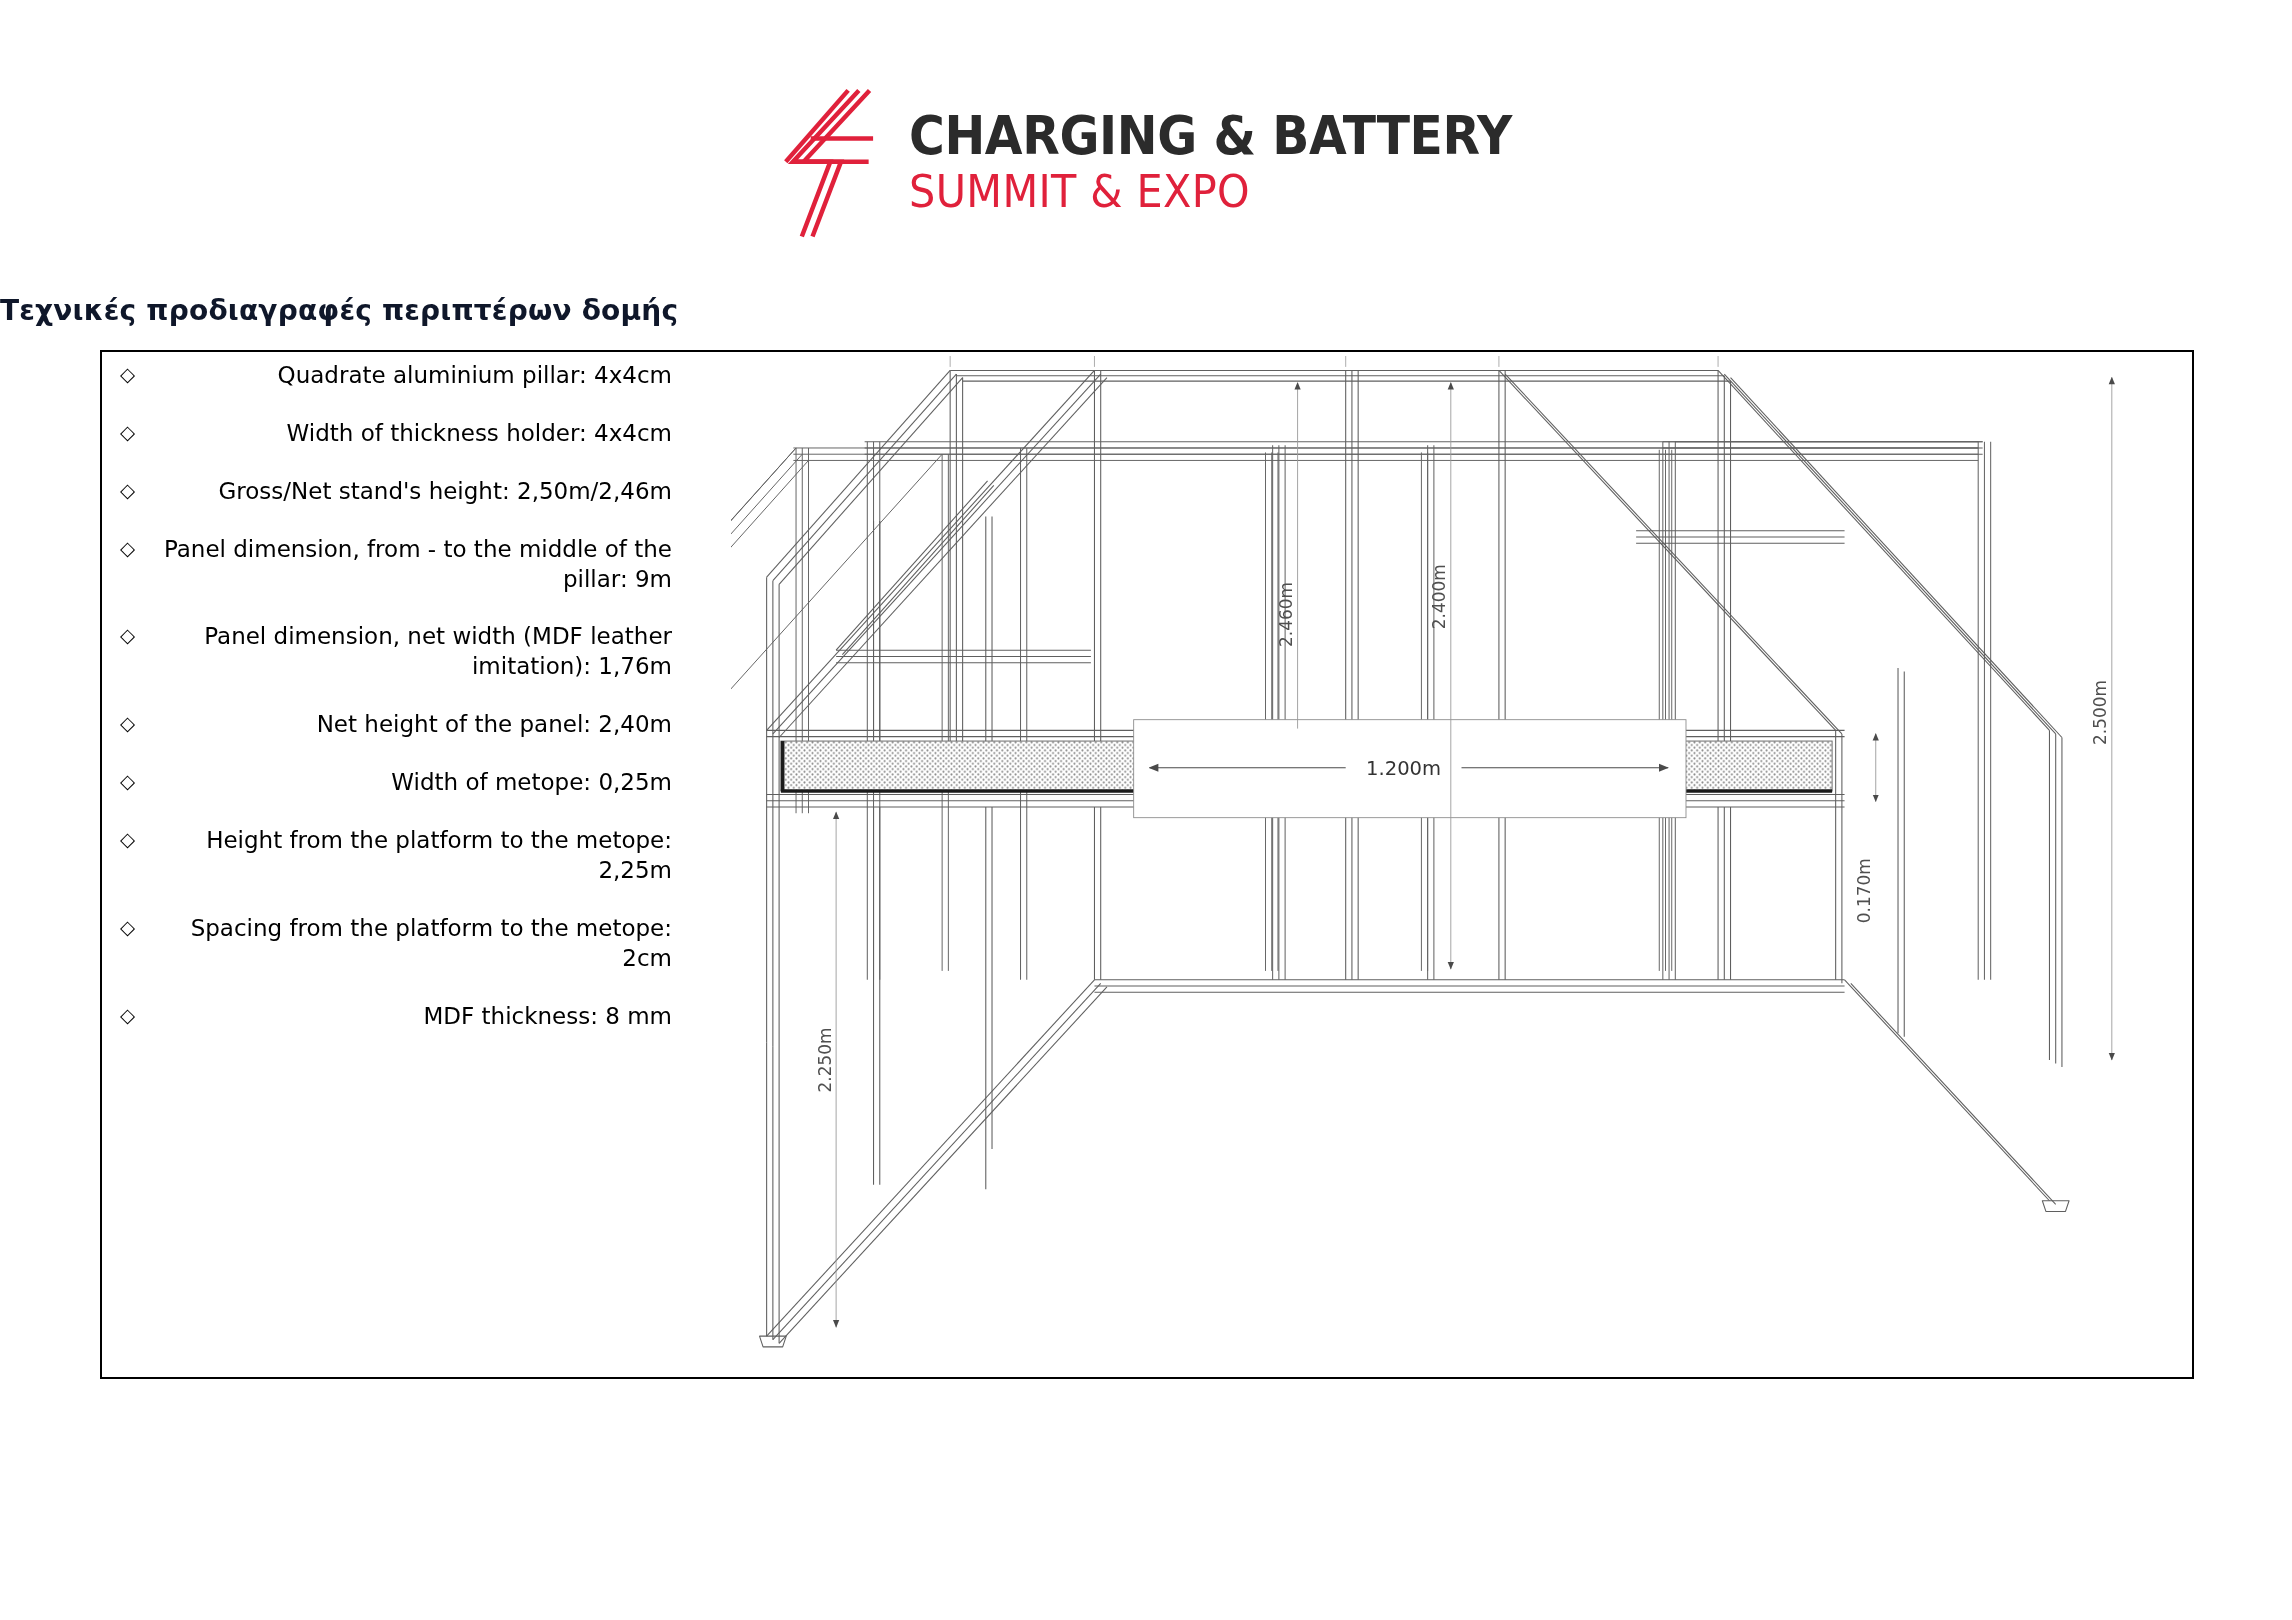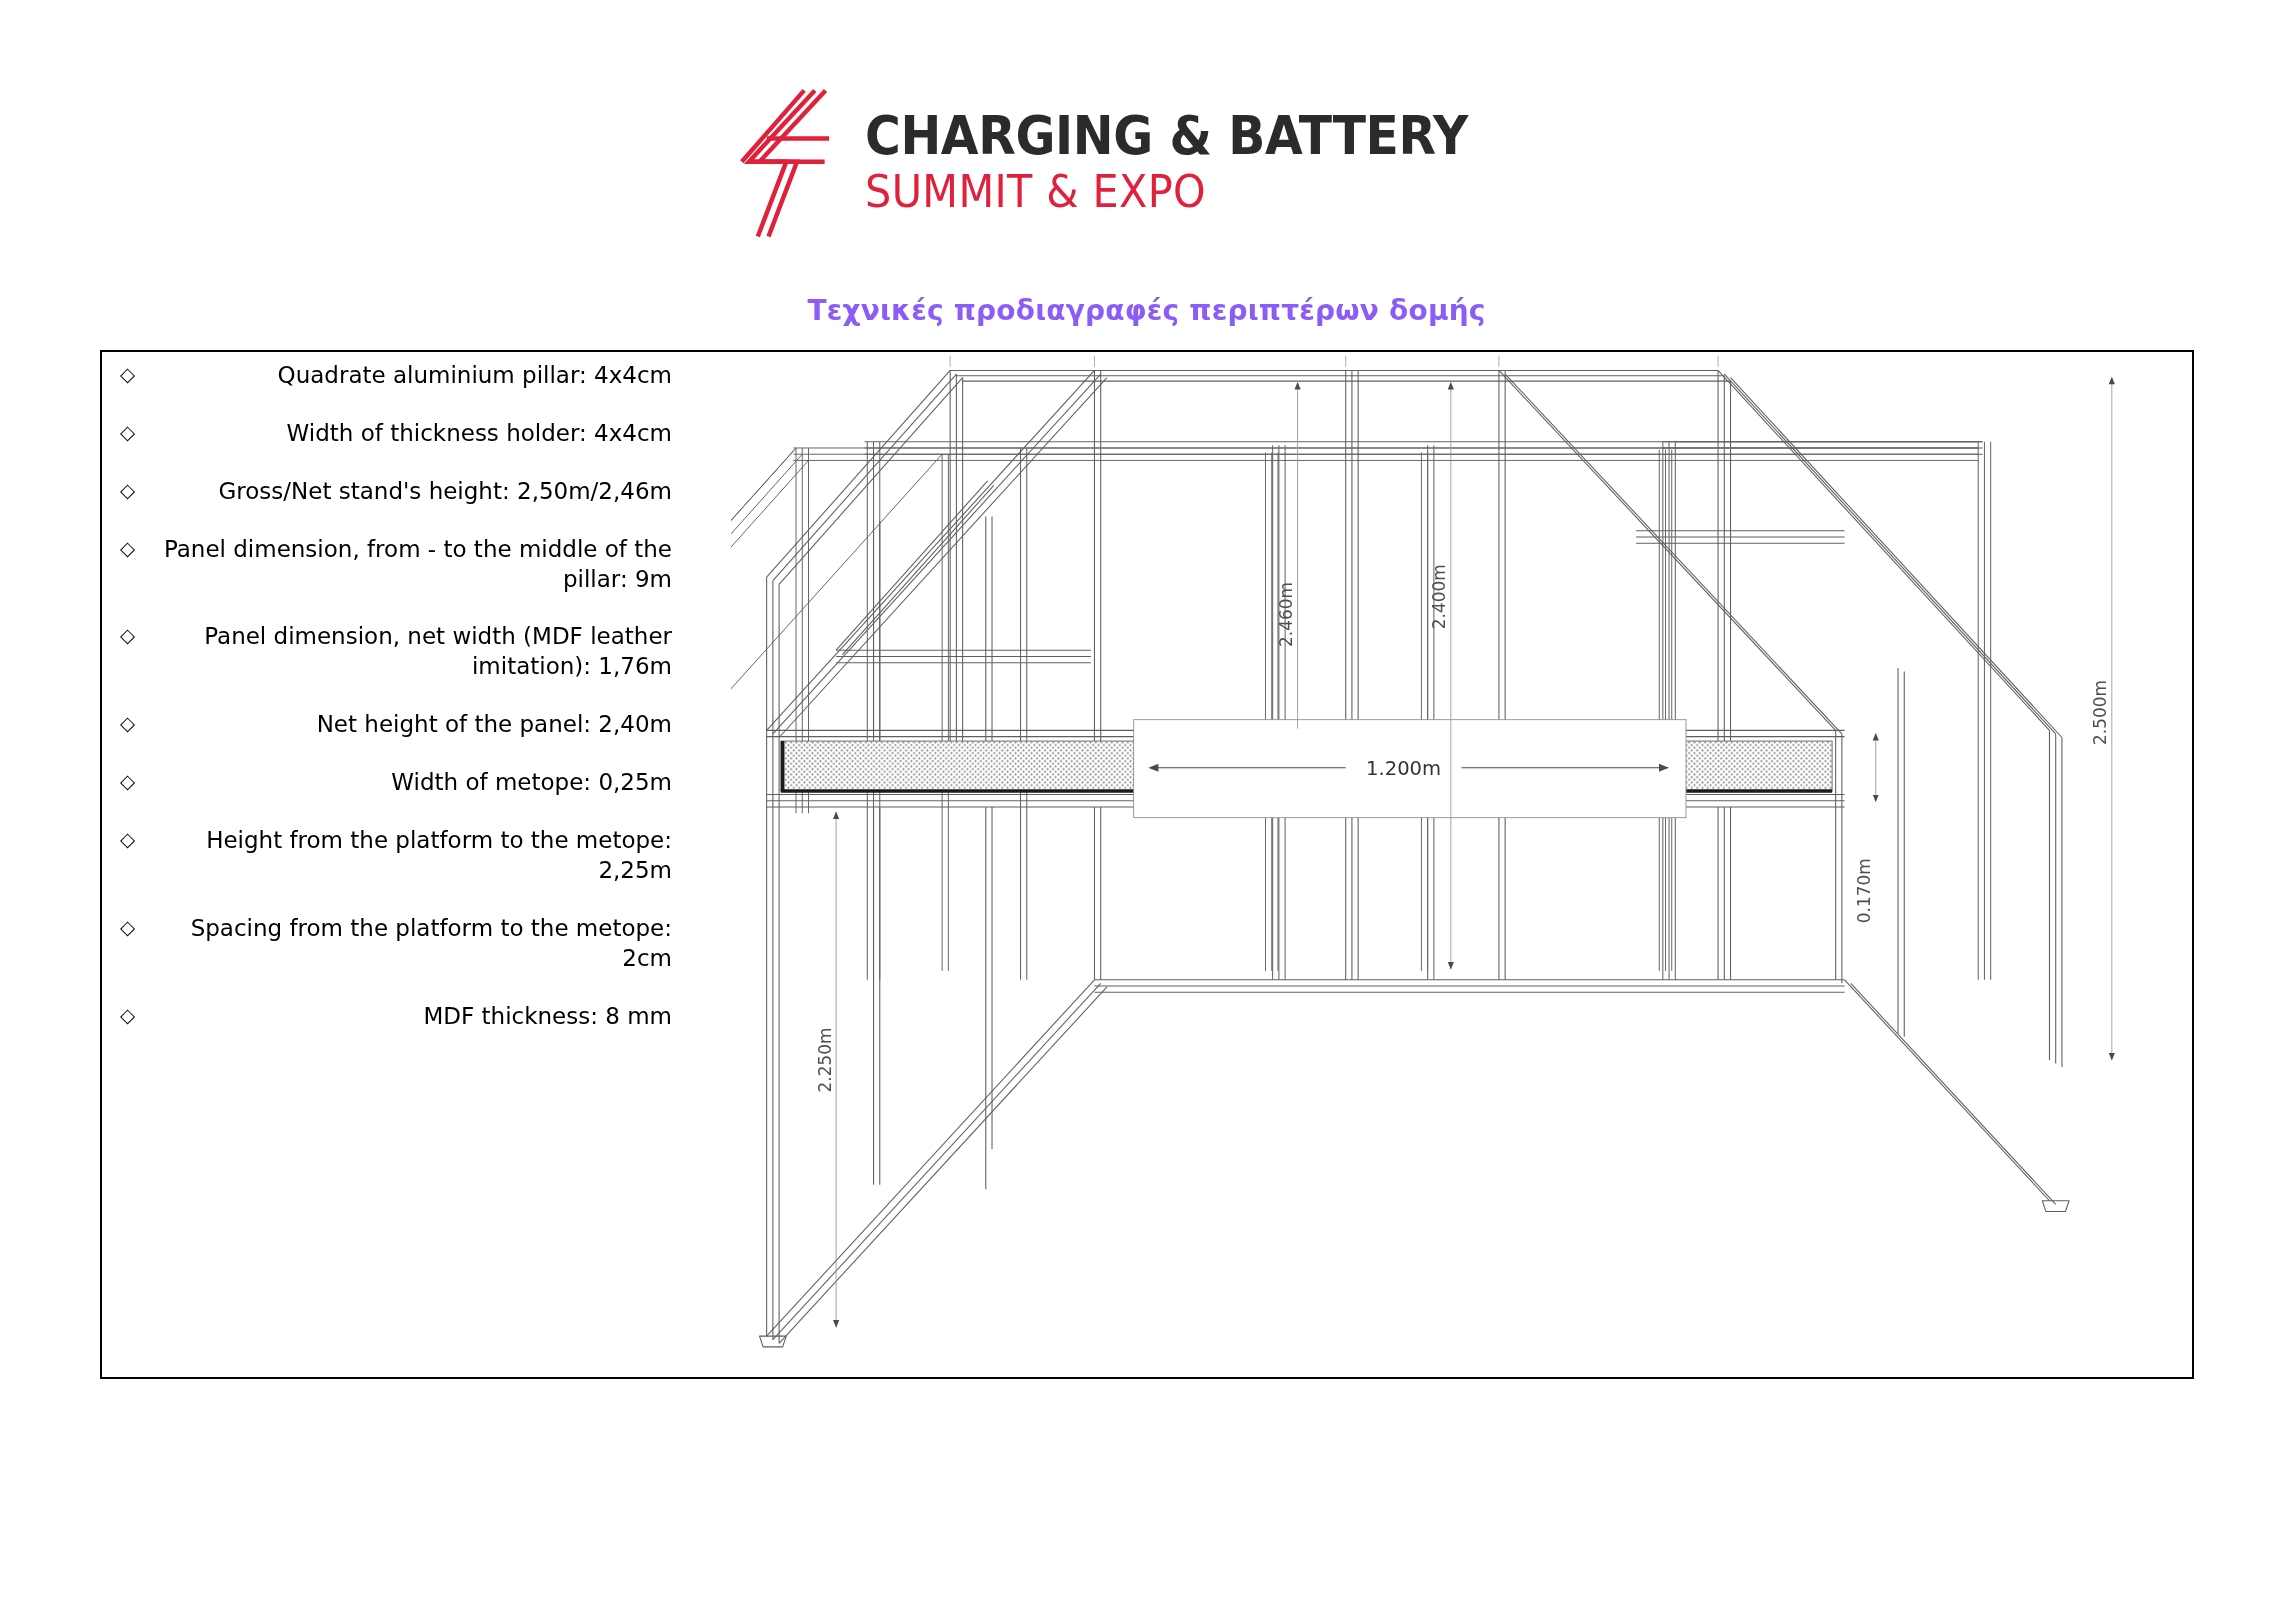--- a/index.html
+++ b/index.html
@@ -6,44 +6,44 @@
   html, body {
     width: 2293px; height: 1621px;
     background: #ffffff;
     font-family: "DejaVu Sans", sans-serif;
     overflow: hidden;
   }
   .page { position: relative; width: 2293px; height: 1621px; background:#fff; }
 
   
   .logo-block {
-    position: absolute; left: 740px; top: 85px;
+    position: absolute; left: 784px; top: 85px;
     display: flex; align-items: center; gap: 27px;
   }
   .bolt { width: 98px; height: 156px; flex: 0 0 auto; }
   .logo-text { display: flex; flex-direction: column; justify-content: center; }
   .logo-line1 {
     font-family: "DejaVu Sans", sans-serif;
     font-weight: 700; font-size: 53px; letter-spacing: -0.4px;
     color: #2b2b2b; line-height: 1.02; transform: scaleX(0.92);
     transform-origin: left center; white-space: nowrap;
   }
   .logo-line2 {
     font-family: "DejaVu Sans", sans-serif;
     font-weight: 400; font-size: 45px; letter-spacing: 0.4px;
     color: #e0213b; line-height: 1.08; transform: scaleX(0.92);
     transform-origin: left center; white-space: nowrap; margin-top: 5.3px;
   }
 
   
   .doc-title {
     position: absolute; left: 0; top: 294px; width: 2293px;
-    text-align: center;
+    text-align: left;
     font-family: "DejaVu Sans", sans-serif;
-    font-weight: 700; font-size: 28px; color: #8b5cf6;
+    font-weight: 700; font-size: 28px; color: #0f172a;
     letter-spacing: 0.2px;
   }
 
   
   .content-box {
     position: absolute; left: 100px; top: 350px;
     width: 2094px; height: 1029px;
     border: 2.7px solid #000; background: #fff;
   }
 

